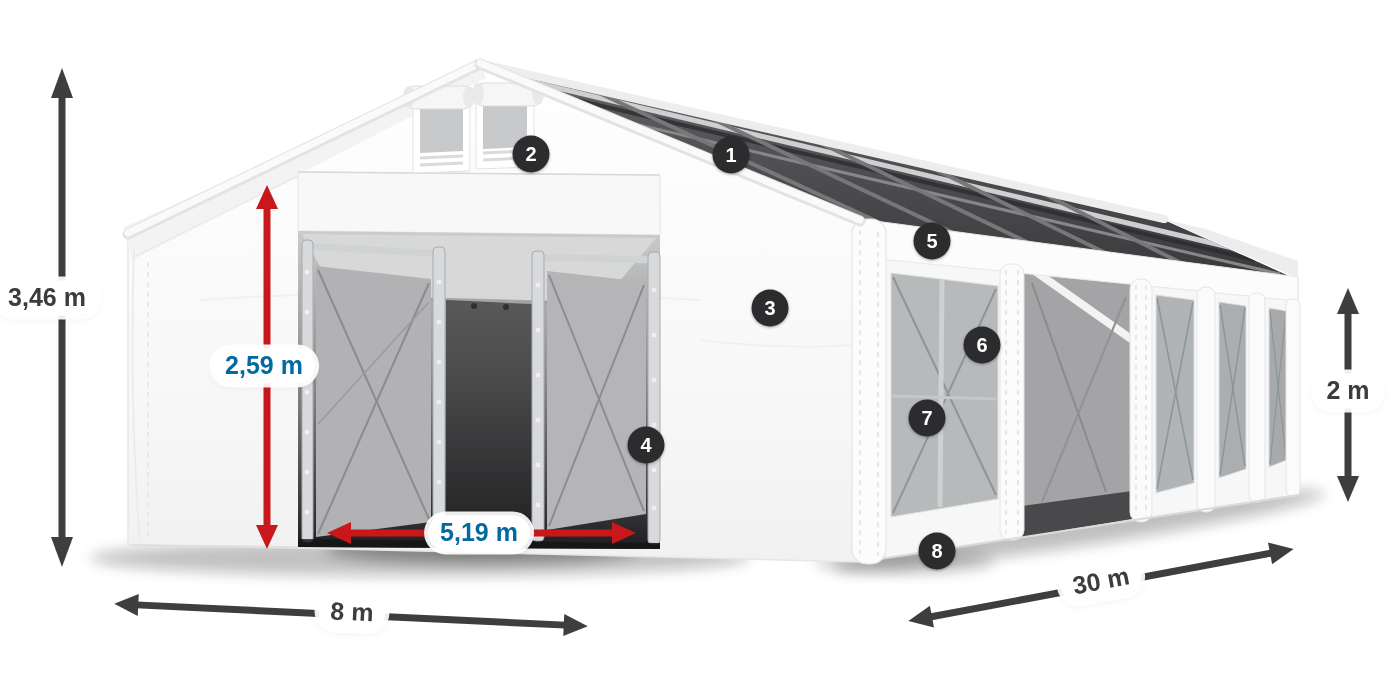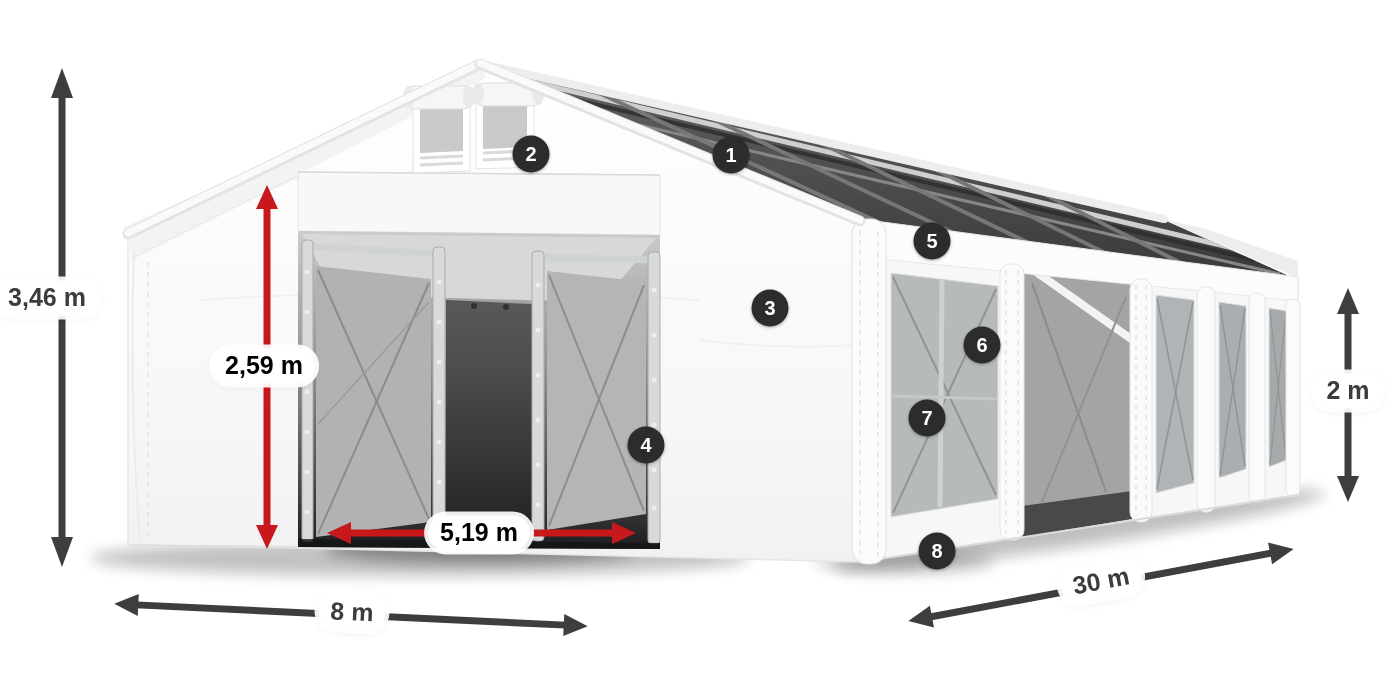--- a/index.html
+++ b/index.html
@@ -7,21 +7,21 @@
     position:relative;width:1400px;height:700px;background:#ffffff;overflow:hidden;
     font-family:"Liberation Sans","DejaVu Sans",sans-serif;
   }
   #tent-svg{position:absolute;left:0;top:0;width:1400px;height:700px;}
   .pill{
     position:absolute;transform:translate(-50%,-50%);
     background:#ffffff;border-radius:20px;padding:2px 12px;
     font-weight:bold;font-size:25px;line-height:1.25;color:#3c3c3e;white-space:nowrap;
     box-shadow:0 0 0 4px rgba(255,255,255,.92),0 2px 10px rgba(0,0,0,.10);
   }
-  .pill.red{color:#000000;}
+  .pill.red{color:#0369a1;}
   .pill.rot-w{transform:translate(-50%,-50%) rotate(2.5deg);}
   .pill.rot-l{transform:translate(-50%,-50%) rotate(-10.5deg);}
   .badge{
     position:absolute;transform:translate(-50%,-50%);
     width:37px;height:37px;border-radius:50%;
     background:#2c2c2e;color:#ffffff;font-weight:bold;font-size:20px;
     display:flex;align-items:center;justify-content:center;
     box-shadow:0 1px 3px rgba(0,0,0,.35);
     cursor:pointer;
   }

